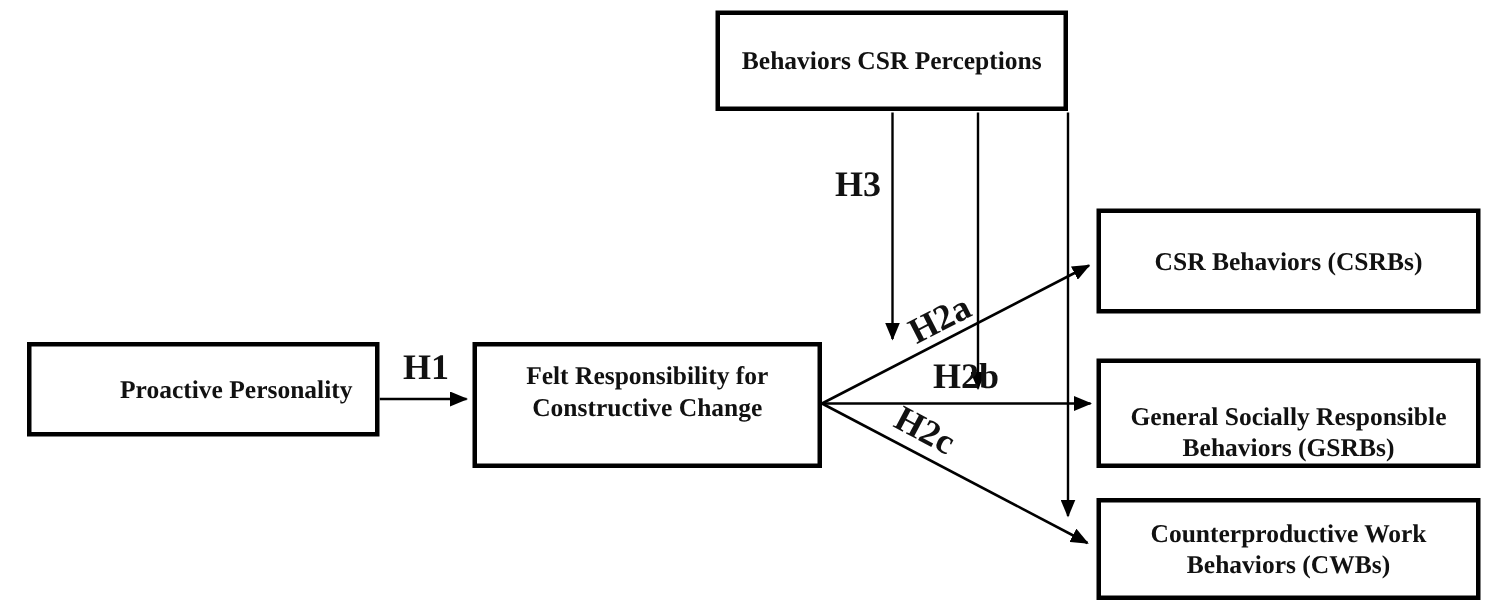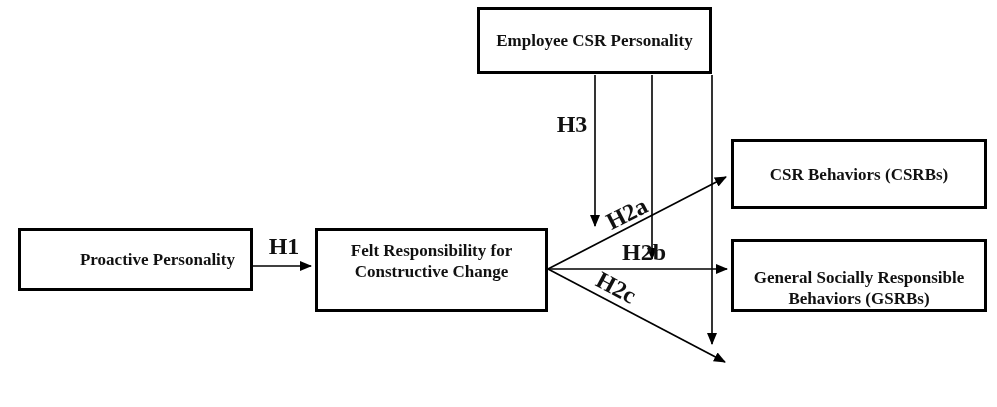--- a/index.html
+++ b/index.html
@@ -76,41 +76,45 @@
     <line x1="548" y1="269" x2="727" y2="269" stroke="#000000" stroke-width="1.7" marker-end="url(#arrowhead)"></line>
 
     <line x1="548" y1="269" x2="725" y2="362" stroke="#000000" stroke-width="1.7" marker-end="url(#arrowhead)"></line>
 
     <line x1="595" y1="75" x2="595" y2="226" stroke="#000000" stroke-width="1.6" marker-end="url(#arrowhead)"></line>
     <line x1="652" y1="75" x2="652" y2="259" stroke="#000000" stroke-width="1.6" marker-end="url(#arrowhead)"></line>
     <line x1="712" y1="75" x2="712" y2="344" stroke="#000000" stroke-width="1.6" marker-end="url(#arrowhead)"></line>
   </svg>
 
   <div class="node node-csr-perceptions">
-    <span>Employee CSR Personality</span>
+    <span>Behaviors CSR Perceptions</span>
   </div>
 
   <div class="node node-proactive">
     <span>Proactive Personality</span>
   </div>
 
   <div class="node node-csrb">
     <span>CSR Behaviors (CSRBs)</span>
   </div>
 
   <div class="node node-felt">
     <span>Felt Responsibility for
 Constructive Change</span>
   </div>
 
   <div class="node node-gsrb">
     <span>General Socially Responsible
 Behaviors (GSRBs)</span>
   </div>
 
+  <div class="node node-cwb">
+    <span>Counterproductive Work
+Behaviors (CWBs)</span>
+  </div>
 
   <div class="hlabel hlabel-h1">H1</div>
   <div class="hlabel hlabel-h3">H3</div>
   <div class="hlabel hlabel-h2a">H2a</div>
   <div class="hlabel hlabel-h2b">H2b</div>
   <div class="hlabel hlabel-h2c">H2c</div>
 
 </div>
 
 </body></html>

